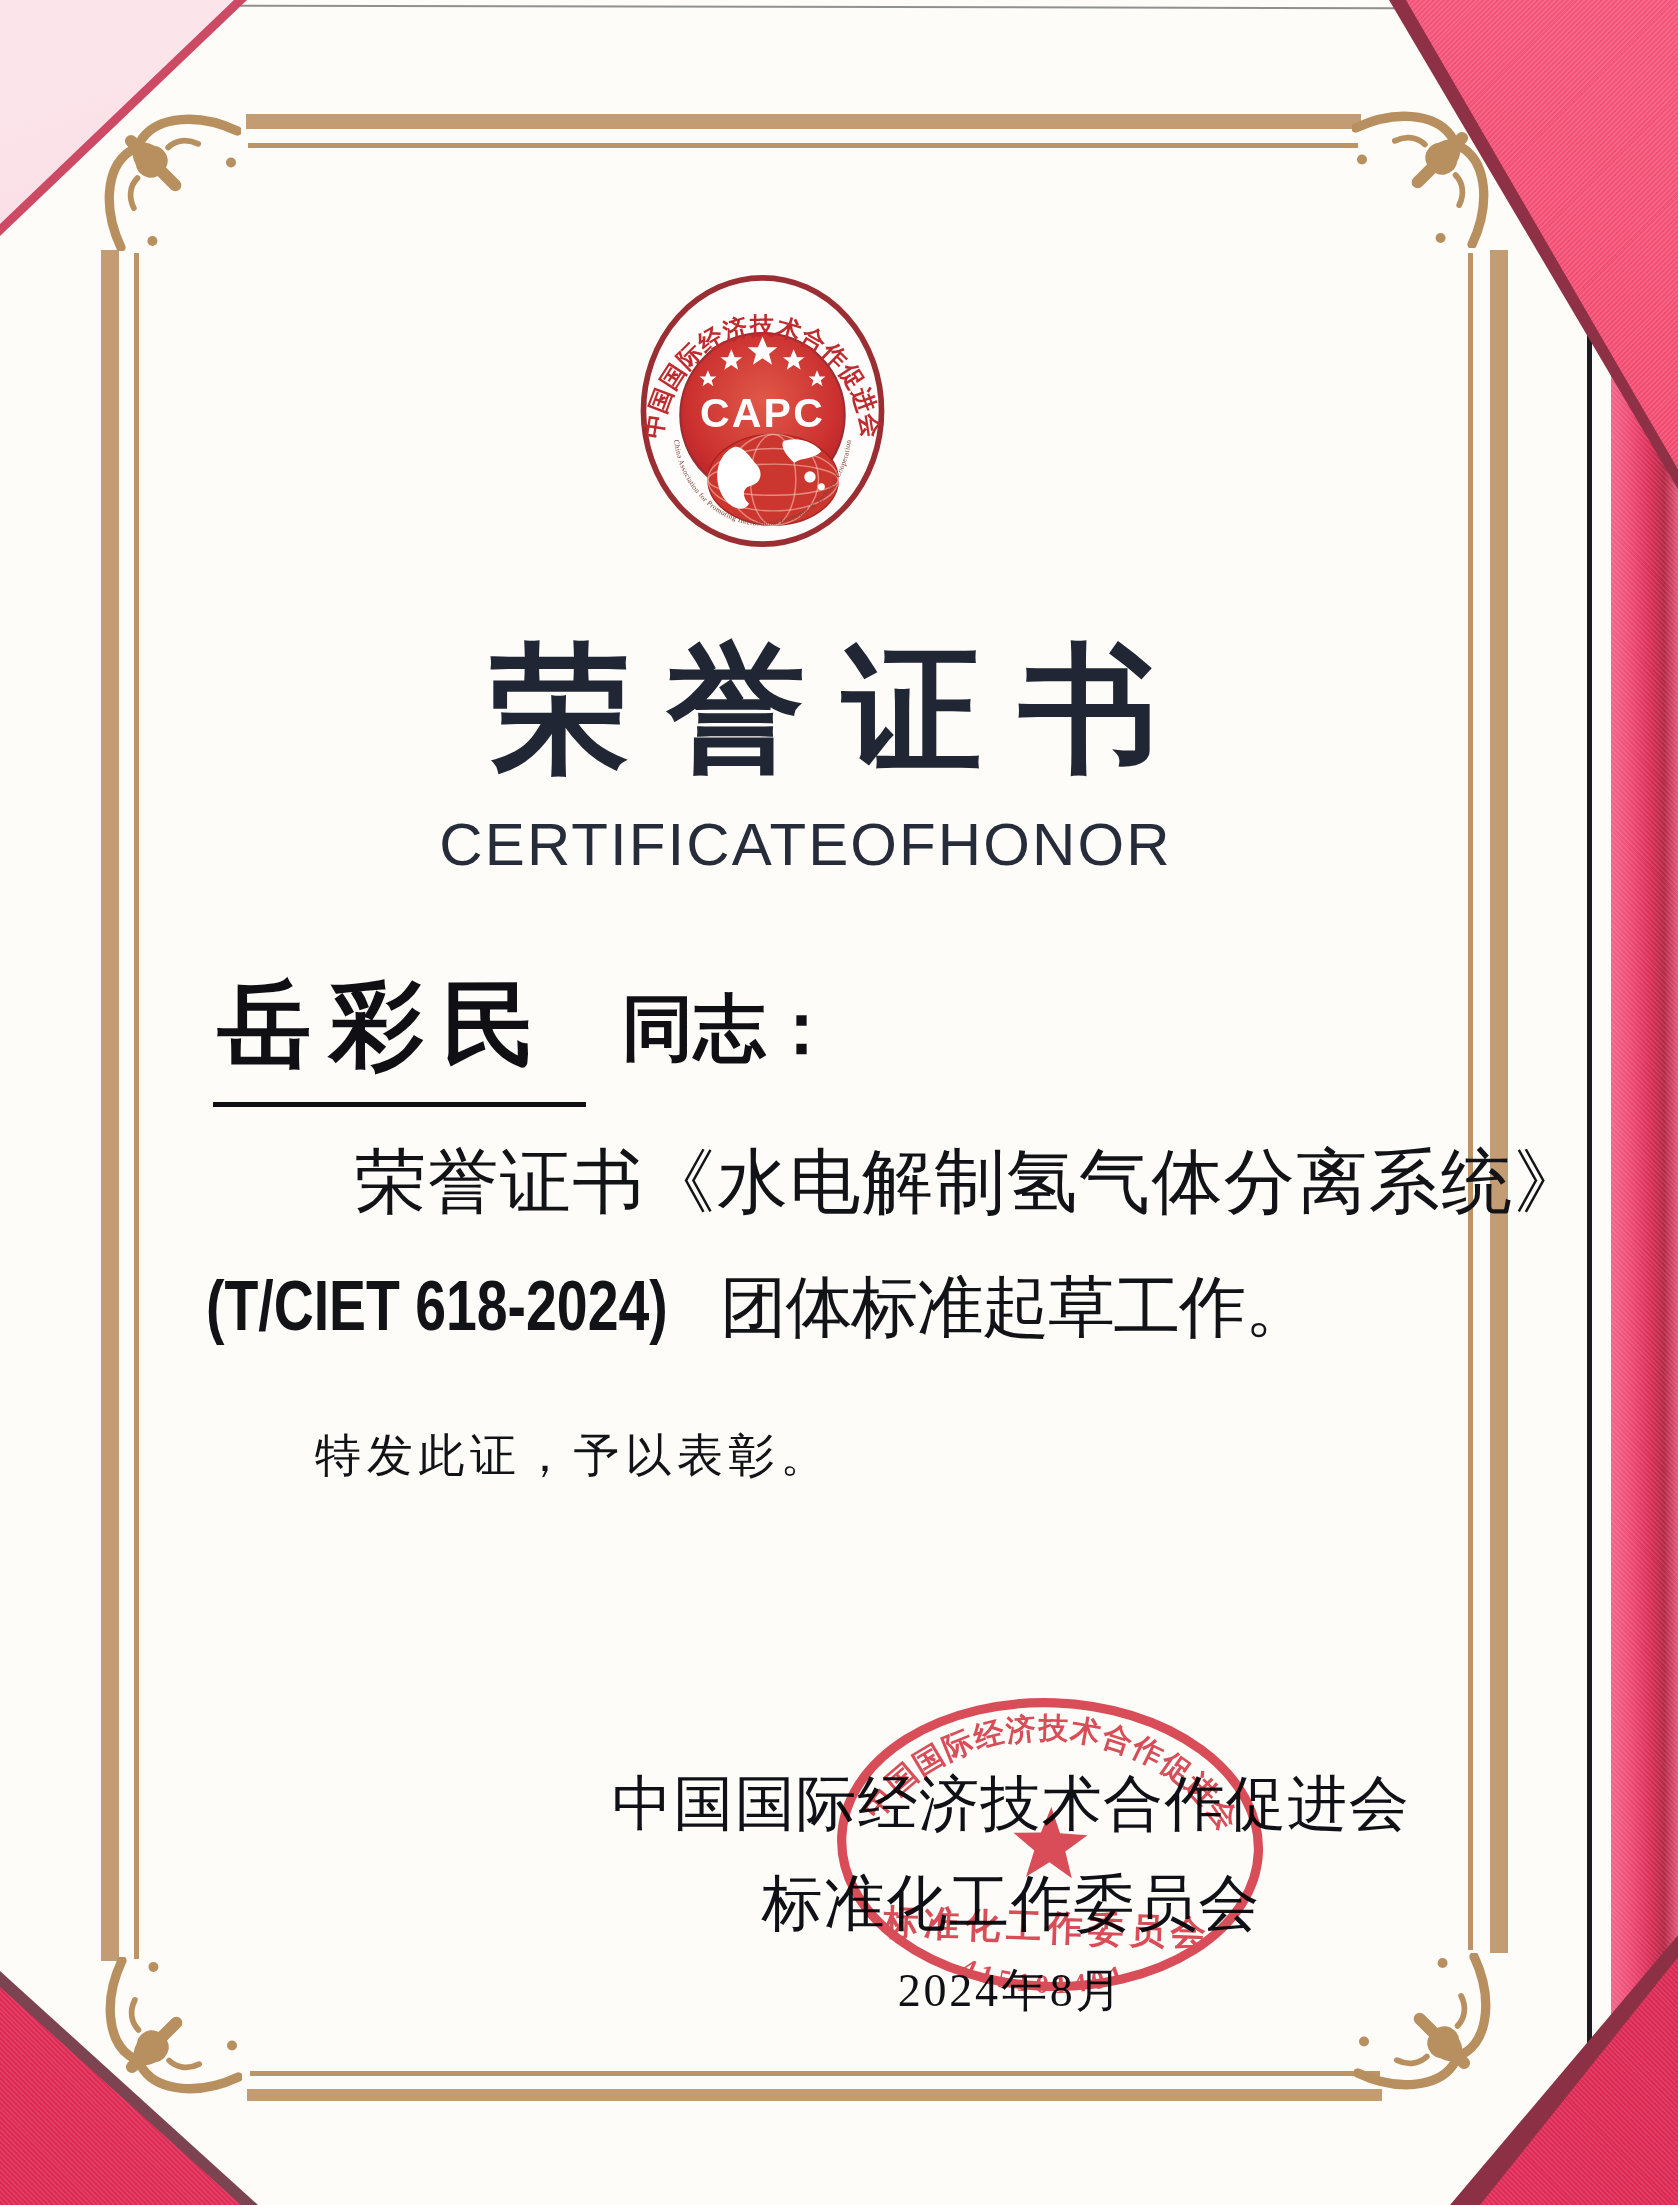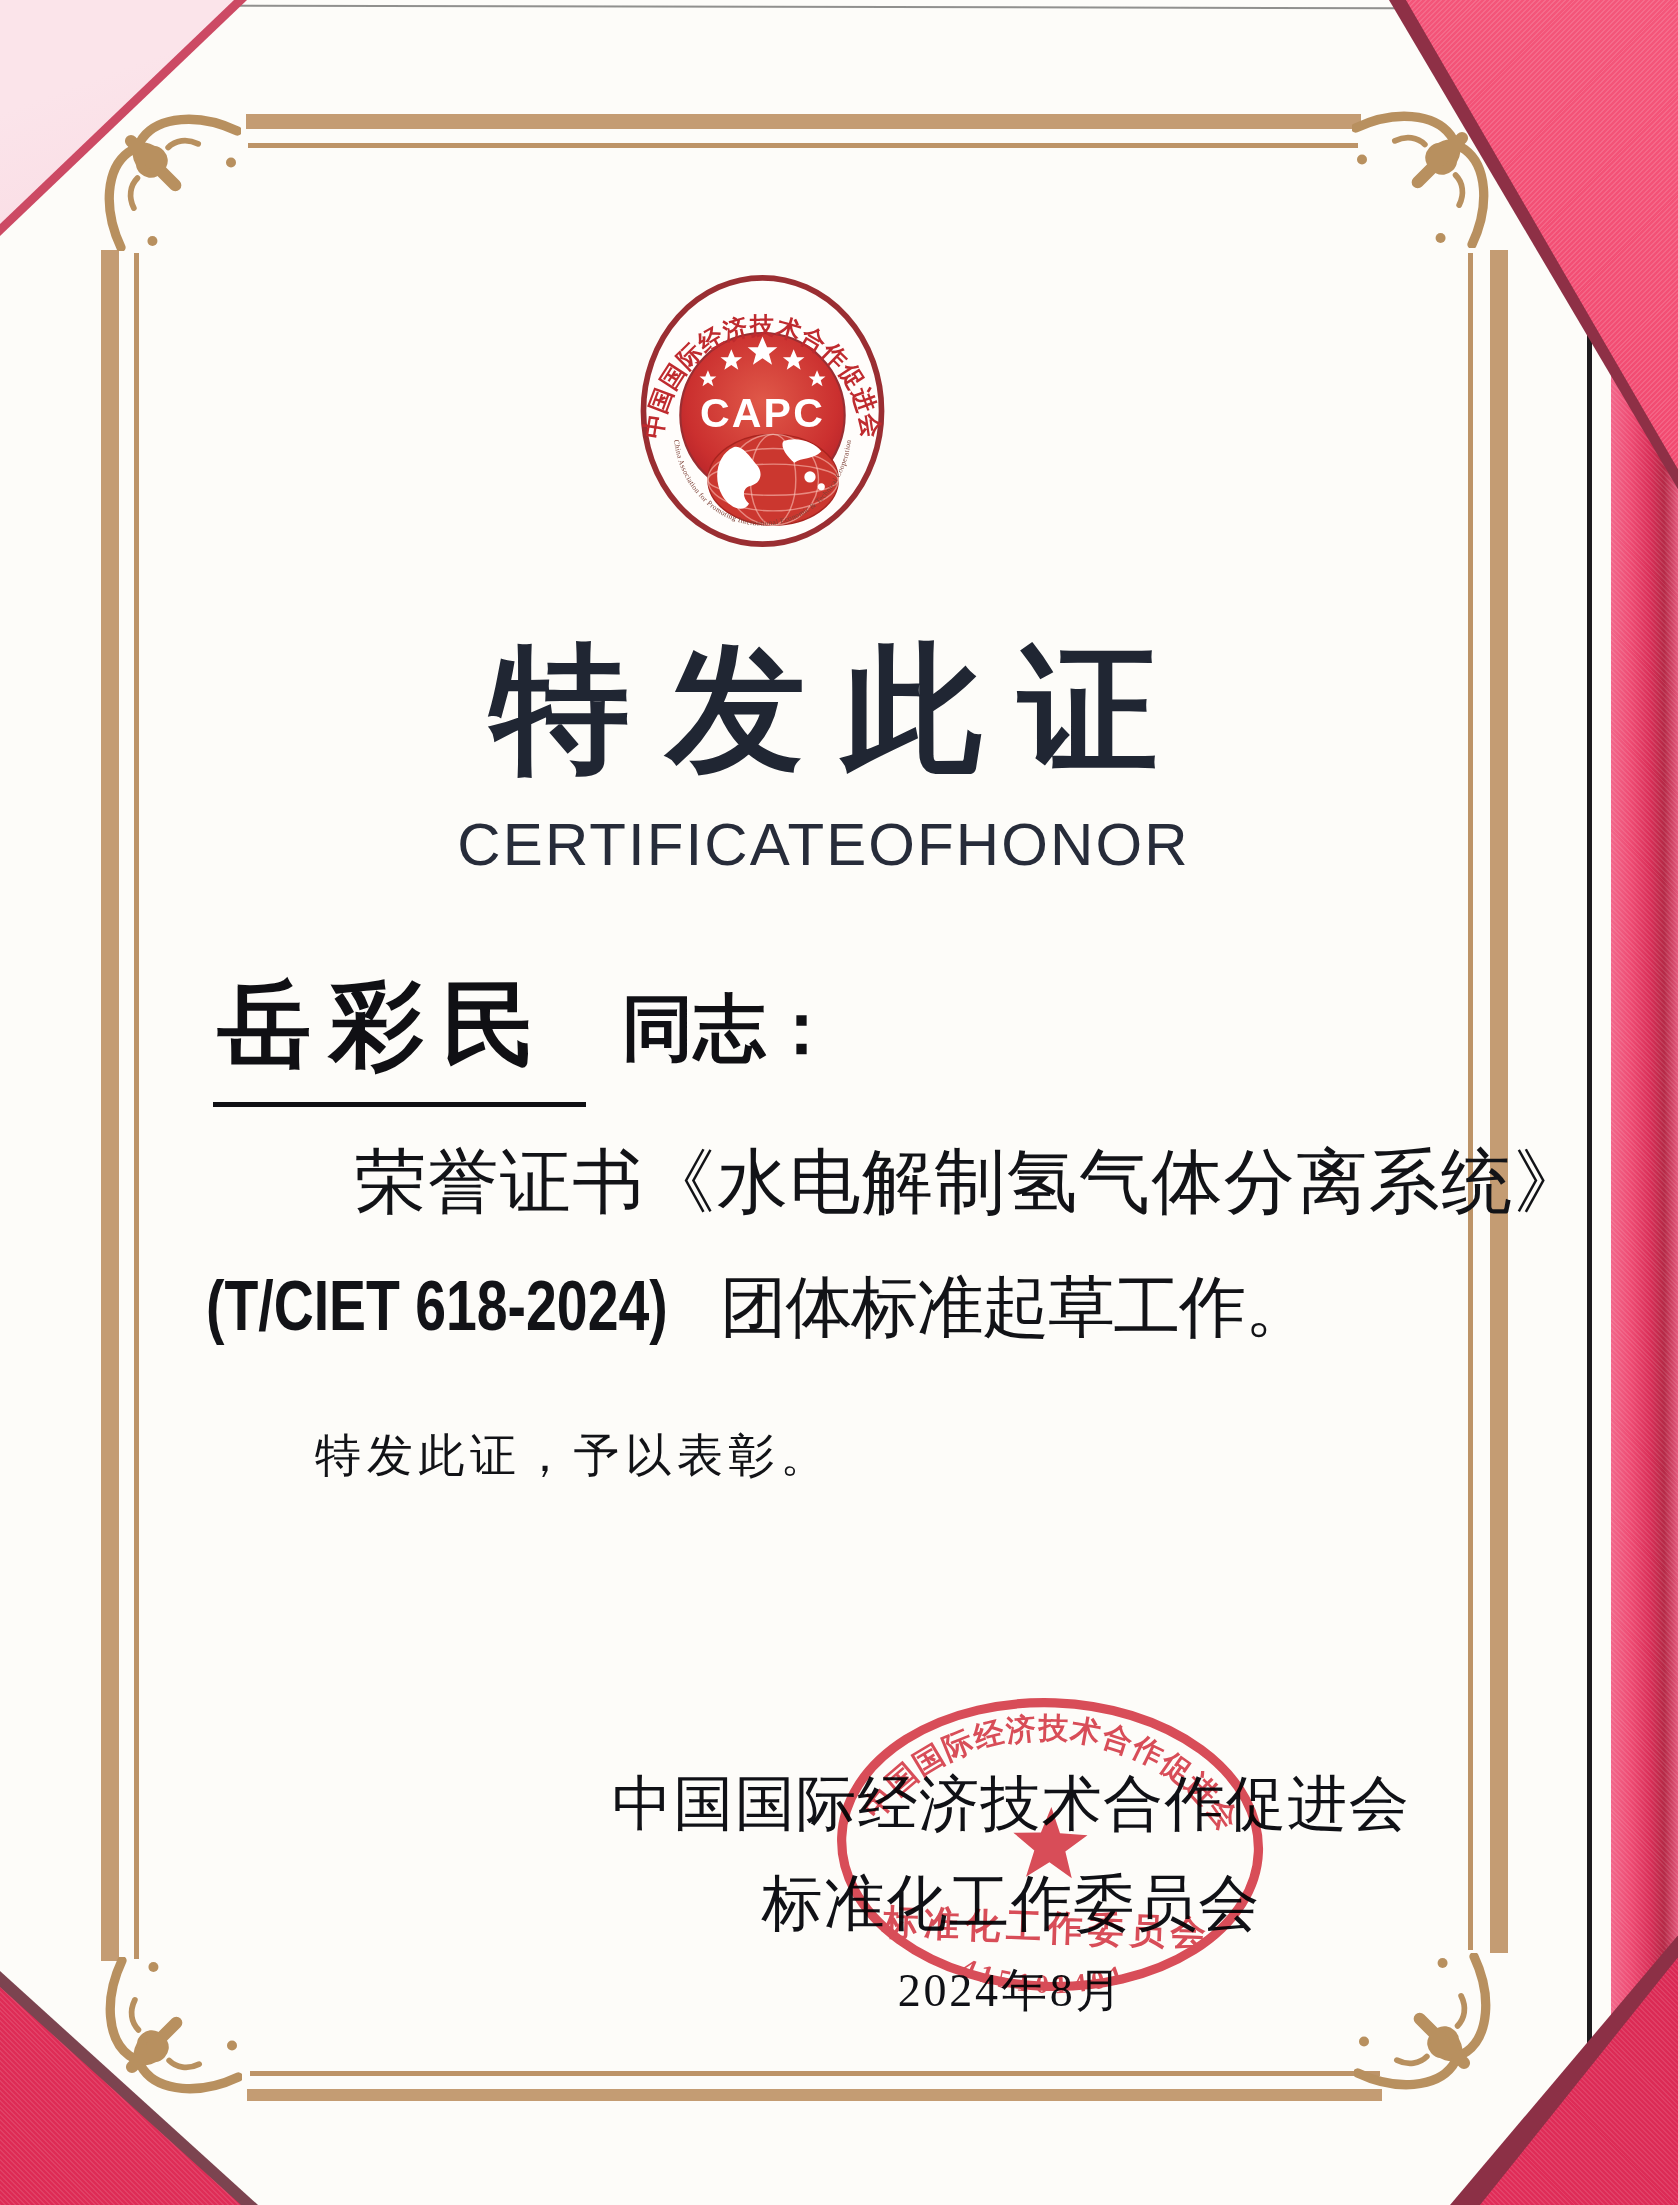--- a/index.html
+++ b/index.html
@@ -56,21 +56,21 @@
       repeating-linear-gradient(45deg,rgba(255,255,255,.10) 0 1.4px,rgba(255,255,255,0) 1.4px 3.5px),
       linear-gradient(250deg,#c92048 0%,#e42f5b 45%,#f05a80 95%);}
 
   
   .logo{position:absolute;left:634px;top:270px;width:257px;height:282px;}
 
   
   .center-zone{position:absolute;left:0;width:1611px;text-align:center;}
   .title-cn{top:617px;font-size:139px;font-weight:700;letter-spacing:37px;padding-left:37px;
     color:#202633;}
-  .title-en{top:810px;font-size:60px;letter-spacing:2.1px;padding-left:18px;color:#272c3a;
+  .title-en{top:810px;font-size:60px;letter-spacing:2.1px;padding-left:0;color:#272c3a;
     font-family:"Liberation Sans","DejaVu Sans",sans-serif;}
 
   .recipient-row{position:absolute;left:213px;top:962px;white-space:nowrap;color:#101014;}
   .recipient-name{display:inline-block;font-size:94px;font-weight:700;letter-spacing:18.4px;
     border-bottom:5px solid #101014;padding:0 31px 12.8px 4.3px;text-align:right;}
   .recipient-salutation{display:inline-block;font-size:72px;font-weight:700;margin-left:36px;
     position:relative;top:-4.3px;}
 
   .body-line{position:absolute;white-space:nowrap;color:#121317;}
   .body-line1{left:355px;top:1135px;font-size:71px;letter-spacing:1.4px;}
@@ -193,21 +193,21 @@
     </g>
     <text font-size="34" font-weight="700" fill="#bf2a2e" letter-spacing="1">
       <textPath href="#logoArcTop" startOffset="50%" text-anchor="middle">中国国际经济技术合作促进会</textPath>
     </text>
     <text font-size="10.5" fill="#7c4036" letter-spacing="0.4">
       <textPath href="#logoArcBottom" startOffset="50%" text-anchor="middle">China Association for Promoting International Economic &amp; Technical Cooperation</textPath>
     </text>
     <text x="181" y="222" text-anchor="middle" font-size="58" font-weight="700" fill="#ffffff" letter-spacing="3" font-family="Liberation Sans, DejaVu Sans, sans-serif">CAPC</text>
   </svg>
 
-  <div class="center-zone title-cn">特发此证</div>
+  <div class="center-zone title-cn">荣誉证书</div>
   <div class="center-zone title-en">CERTIFICATEOFHONOR</div>
 
   <div class="recipient-row">
     <span class="recipient-name">岳彩民</span><span class="recipient-salutation">同志：</span>
   </div>
 
   <div class="body-line body-line1">荣誉证书《水电解制氢气体分离系统》</div>
   <div class="body-line body-line2">
     <span class="code">(T/CIET 618-2024)</span><span class="cjk">团体标准起草工作。</span>
   </div>

